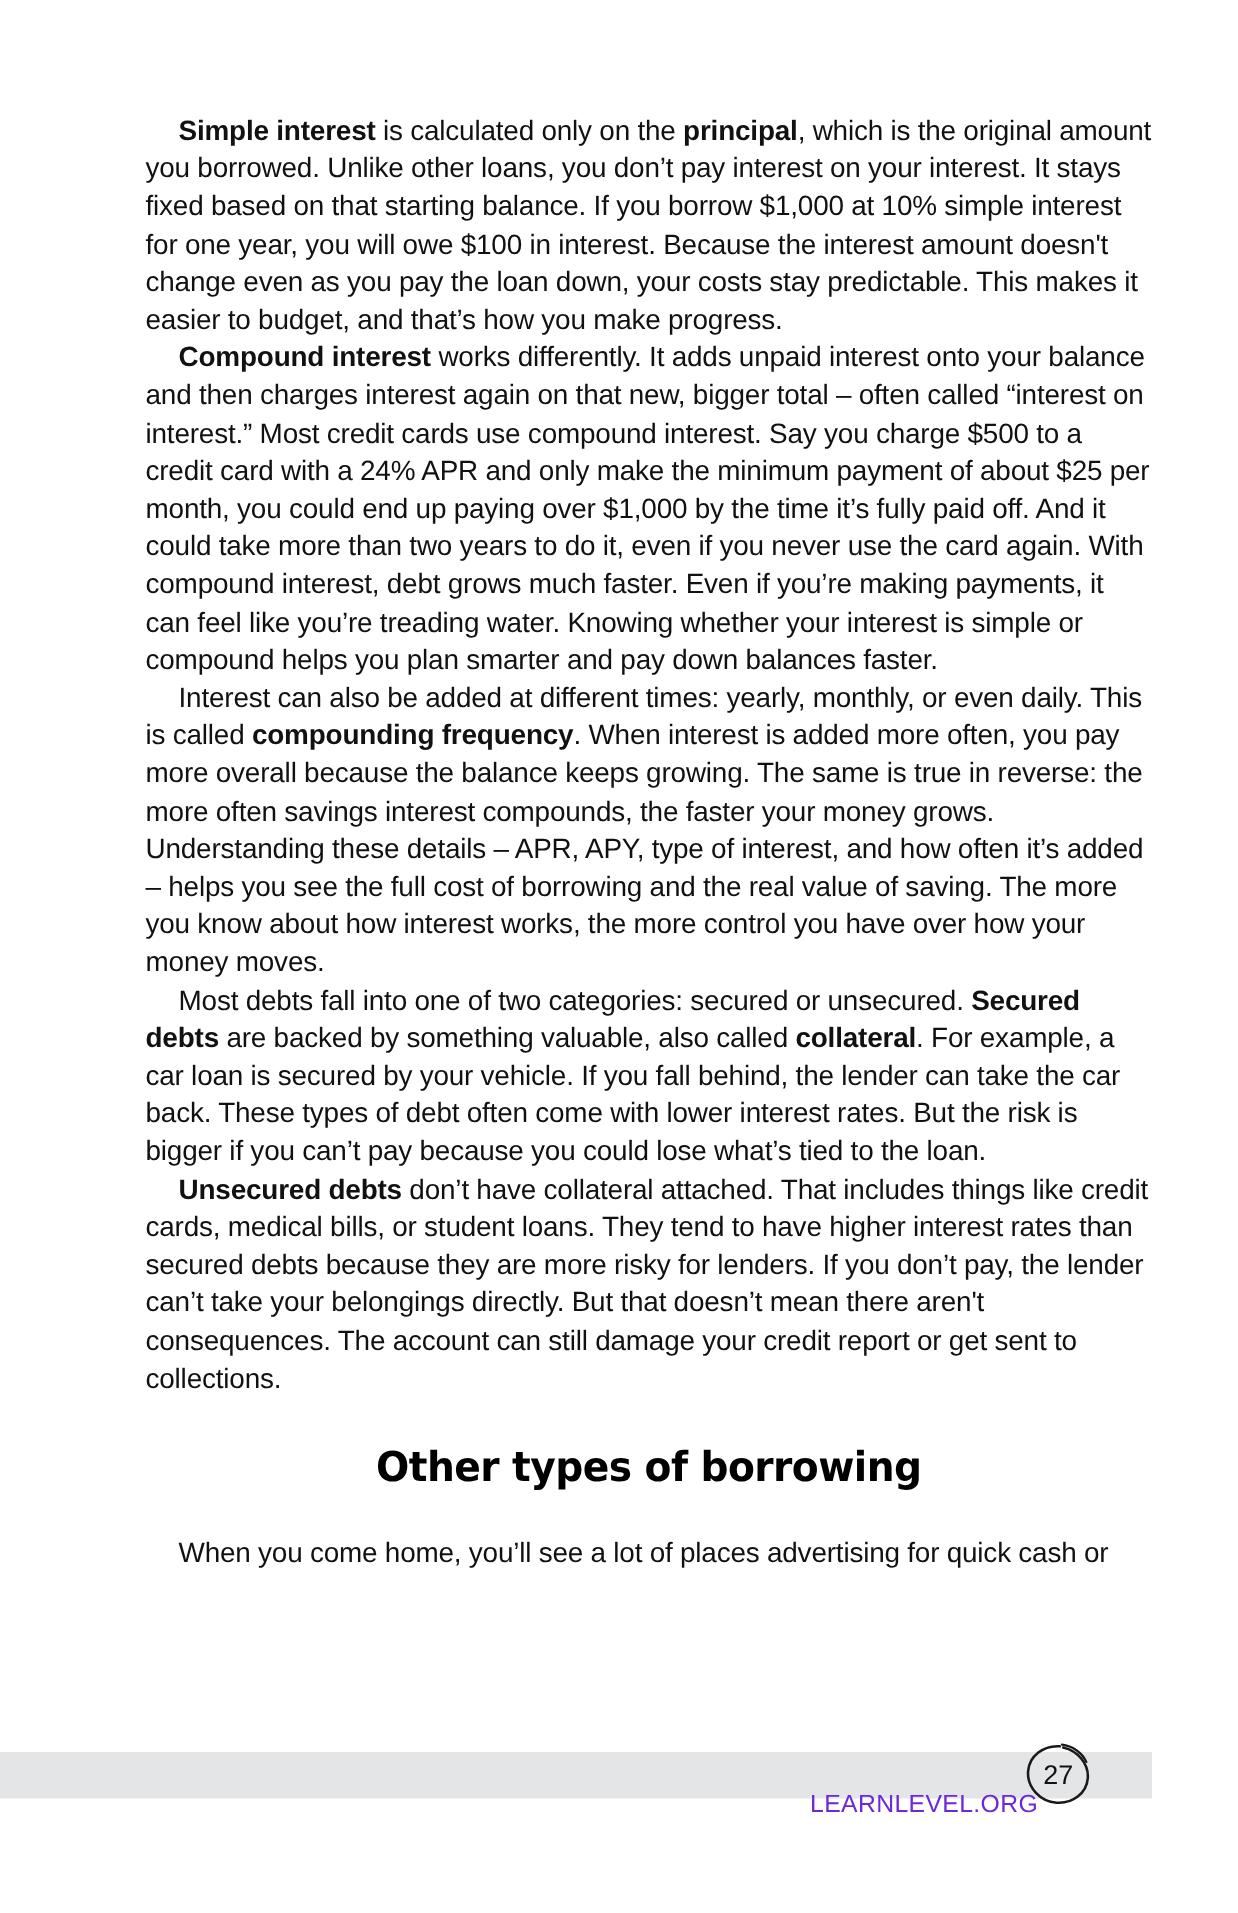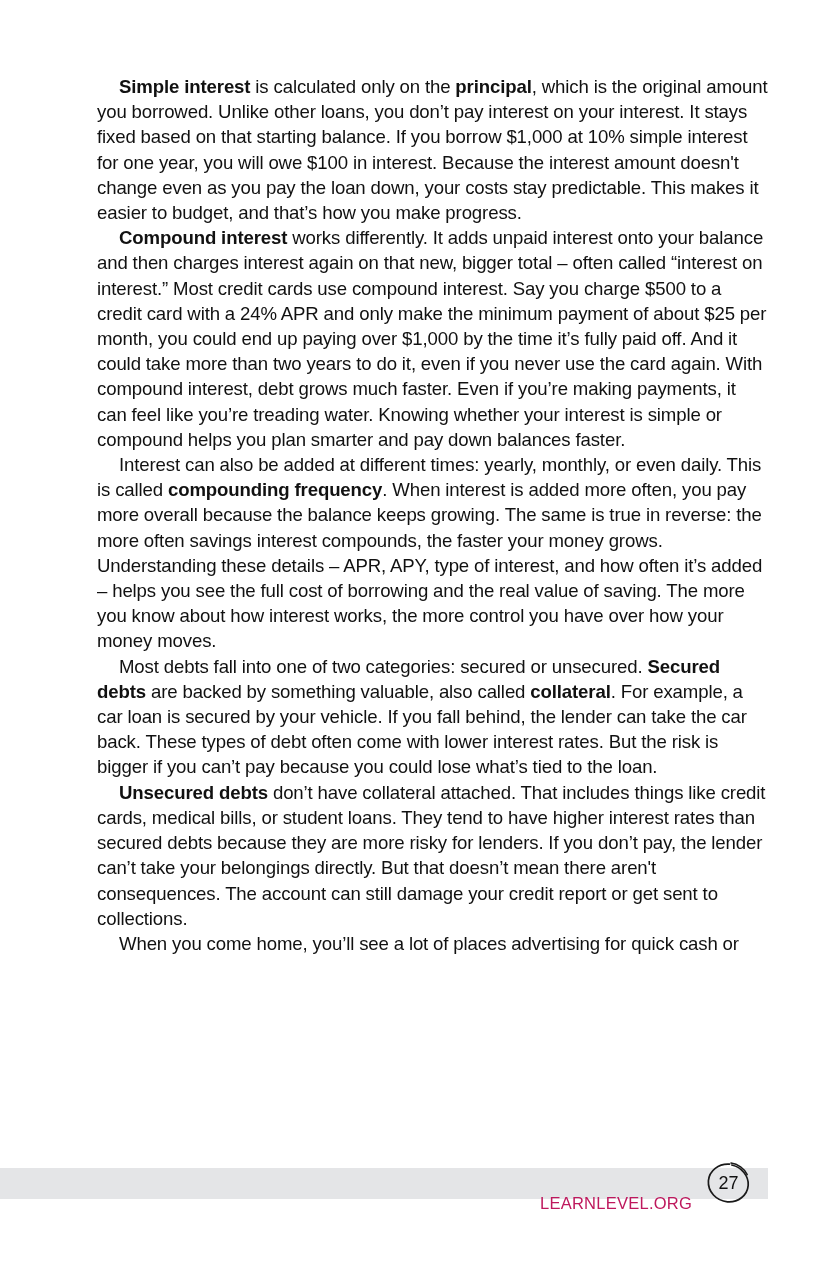--- a/index.html
+++ b/index.html
@@ -79,31 +79,31 @@
     top: 1168px;
     width: 768px;
     height: 31px;
     background: #e4e5e7;
   }
 
   .footer-site {
     font-family: "Liberation Sans", sans-serif;
     font-size: 16.5px;
     letter-spacing: 0.25px;
-    color: #be185d;
+    color: #6d28d9;
     white-space: nowrap;
     position: absolute;
     left: 540px;
     top: 1171px;
     margin-top: 23px;
   }
 
   .page-number-wrap {
     position: absolute;
-    left: 705px;
+    left: 682px;
     top: 1161px;
     width: 46px;
     height: 44px;
   }
   .page-number-wrap svg {
     position: absolute;
     left: 0;
     top: 0;
   }
   .page-number-text {
@@ -135,20 +135,23 @@
 
     <p class="body-par"><b>Compound interest</b> works differently. It adds unpaid interest onto your balance and then charges interest again on that new, bigger total – often called “interest on interest.” Most credit cards use compound interest. Say you charge $500 to a credit card with a 24% APR and only make the minimum payment of about $25 per month, you could end up paying over $1,000 by the time it’s fully paid off. And it could take more than two years to do it, even if you never use the card again. With compound interest, debt grows much faster. Even if you’re making payments, it can feel like you’re treading water. Knowing whether your interest is simple or compound helps you plan smarter and pay down balances faster.</p>
 
     <p class="body-par">Interest can also be added at different times: yearly, monthly, or even daily. This is called <b>compounding frequency</b>. When interest is added more often, you pay more overall because the balance keeps growing. The same is true in reverse: the more often savings interest compounds, the faster your money grows. Understanding these details – APR, APY, type of interest, and how often it’s added – helps you see the full cost of borrowing and the real value of saving. The more you know about how interest works, the more control you have over how your money moves.</p>
 
 
     <p class="body-par">Most debts fall into one of two categories: secured or unsecured. <b>Secured debts</b> are backed by something valuable, also called <b>collateral</b>. For example, a car loan is secured by your vehicle. If you fall behind, the lender can take the car back. These types of debt often come with lower interest rates. But the risk is bigger if you can’t pay because you could lose what’s tied to the loan.</p>
 
     <p class="body-par"><b>Unsecured debts</b> don’t have collateral attached. That includes things like credit cards, medical bills, or student loans. They tend to have higher interest rates than secured debts because they are more risky for lenders. If you don’t pay, the lender can’t take your belongings directly. But that doesn’t mean there aren't consequences. The account can still damage your credit report or get sent to collections.</p>
 
+    <div class="head-block-2">
+      <h2 class="section-head">Other types of borrowing</h2>
+    </div>
 
     <p class="body-par">When you come home, you’ll see a lot of places advertising for quick cash or</p>
 
   </div>
 
   <div class="footer-bar"></div>
 
   <div class="footer-site">LEARNLEVEL.ORG</div>
 
   <div class="page-number-wrap">

